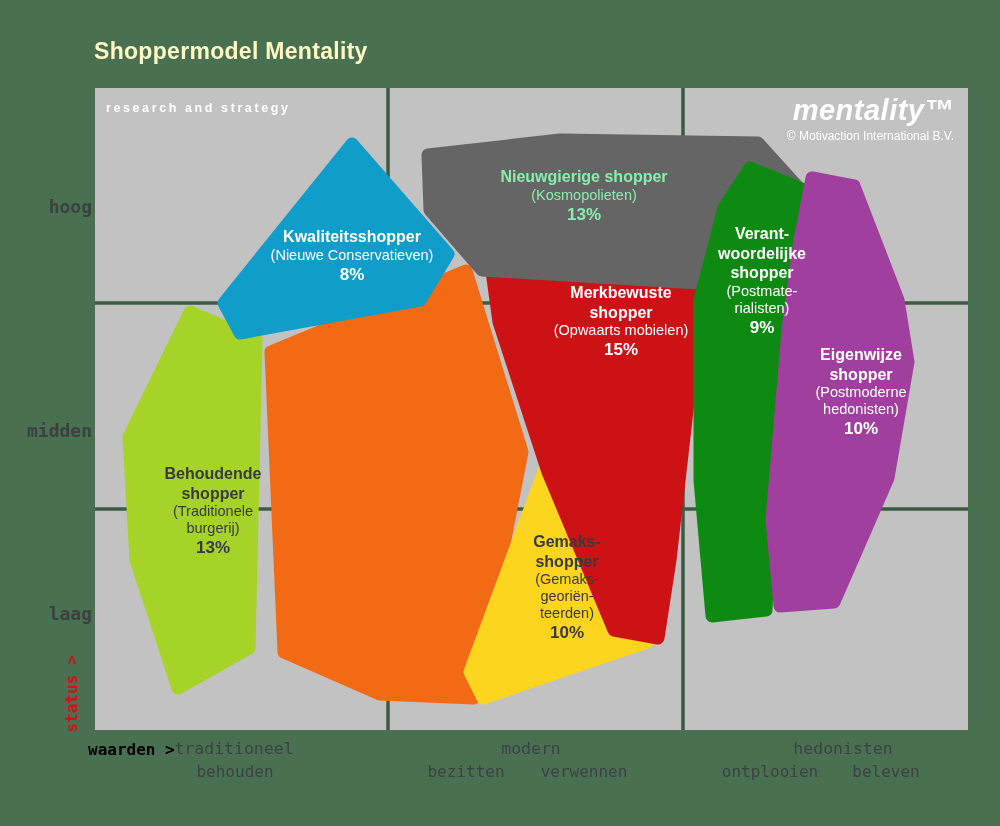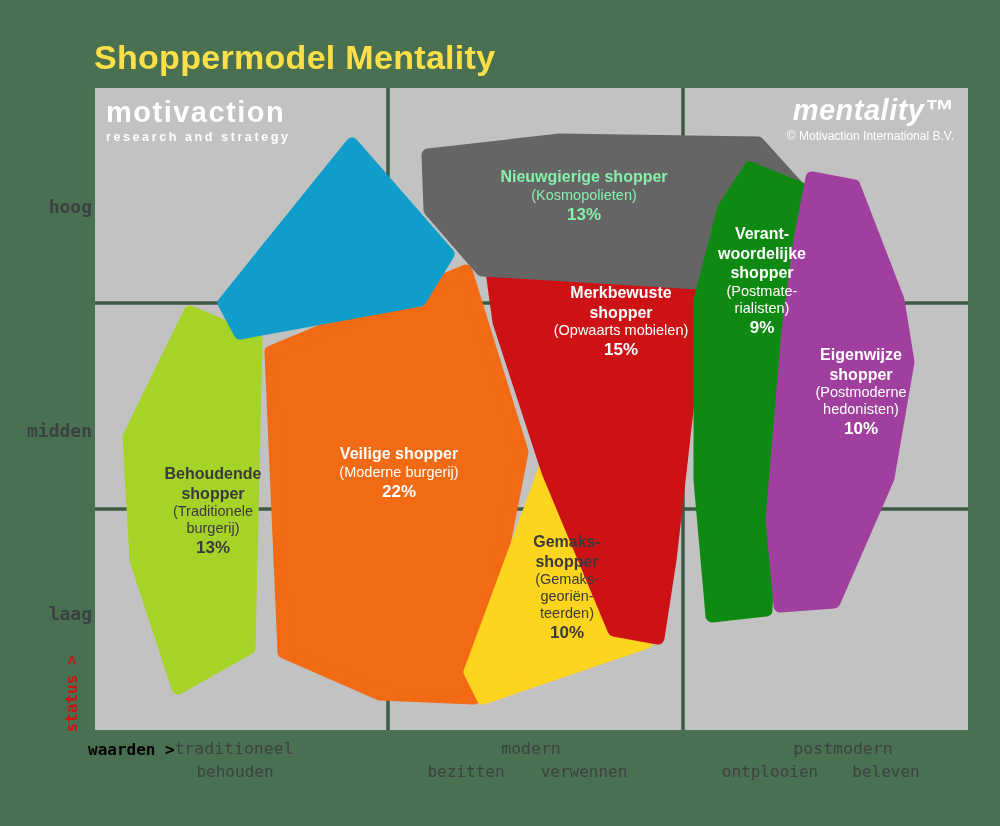--- a/index.html
+++ b/index.html
@@ -3,21 +3,21 @@
 <meta charset="utf-8">
 <style>
   html,body{margin:0;padding:0;}
   body{
     width:1000px;height:826px;position:relative;overflow:hidden;
     background:#4a7052;
     font-family:"Liberation Sans", sans-serif;
   }
   .page-title{
     position:absolute;left:94px;top:38px;
-    font-size:34px;font-weight:bold;color:#fde047;letter-spacing:.3px;
+    font-size:23px;font-weight:bold;color:#fef9c3;letter-spacing:.3px;
   }
   svg.diagram{position:absolute;left:0;top:0;}
   
   .logo{position:absolute;left:106px;top:98px;color:#ffffff;line-height:1;}
   .logo-main{font-size:29px;font-weight:bold;letter-spacing:1.5px;}
   .logo-sub{font-size:12.5px;font-weight:bold;letter-spacing:2.6px;margin-top:4px;}
   .brand{position:absolute;right:46px;top:96px;color:#ffffff;text-align:right;line-height:1;}
   .brand-main{font-size:29px;font-weight:bold;font-style:italic;letter-spacing:.5px;}
   .brand-sub{font-size:12px;margin-top:5px;}
   
@@ -76,72 +76,71 @@
       <polygon points="546,466 574,482 622,532 656,612 647,642 483,698 470,672" fill="#fdd41e" stroke="#fdd41e" stroke-width="13" stroke-linejoin="round"></polygon>
       <polygon points="492,271 688,244 699,305 670,560 658,638 614,630 548,472 499,322" fill="#cd1216" stroke="#cd1216" stroke-width="13" stroke-linejoin="round"></polygon>
       <polygon points="352,144 448,254 420,300 240,333 224,303" fill="#119dc9" stroke="#119dc9" stroke-width="13" stroke-linejoin="round"></polygon>
       <polygon points="428,155 560,140 758,143 806,196 798,258 748,286 482,270 430,210" fill="#656565" stroke="#656565" stroke-width="13" stroke-linejoin="round"></polygon>
       <polygon points="750,168 804,190 798,282 770,520 766,610 712,616 700,480 700,300 724,208" fill="#0e8a12" stroke="#0e8a12" stroke-width="13" stroke-linejoin="round"></polygon>
       <polygon points="812,178 854,186 898,300 908,362 888,478 834,602 780,606 772,520 788,330 800,240" fill="#a13f9e" stroke="#a13f9e" stroke-width="13" stroke-linejoin="round"></polygon>
     </g>
 </svg>
 
 <div class="logo">
-  <div class="logo-main">motivaction</div>
   <div class="logo-sub">research and strategy</div>
 </div>
 
 <div class="brand">
   <div class="brand-main">mentality™</div>
   <div class="brand-sub">© Motivaction International B.V.</div>
 </div>
 
 <div class="ytick" style="left:20px;top:196px;">hoog</div>
 <div class="ytick" style="left:20px;top:420px;">midden</div>
 <div class="ytick" style="left:20px;top:603px;">laag</div>
 
 <div class="status-label">status &gt;</div>
 <div class="waarden-label">waarden &gt;</div>
 
 <div class="col-label" style="left:234px;">traditioneel</div>
 <div class="col-label" style="left:531px;">modern</div>
-<div class="col-label" style="left:843px;">postmodern</div>
+<div class="col-label" style="left:843px;">hedonisten</div>
 
 <div class="val-label" style="left:235px;">behouden</div>
 <div class="val-label" style="left:466px;">bezitten</div>
 <div class="val-label" style="left:584px;">verwennen</div>
 <div class="val-label" style="left:770px;">ontplooien</div>
 <div class="val-label" style="left:886px;">beleven</div>
 
 <div class="seg-labels">
     <div class="seg-label" style="left: 213px; top: 512px; color: rgb(58, 58, 58);">
       <div class="seg-name">Behoudende</div>
       <div class="seg-name">shopper</div>
       <div class="seg-sub">(Traditionele</div>
       <div class="seg-sub">burgerij)</div>
       <div class="seg-pct">13%</div>
     </div>
-    <div class="seg-label" style="left: 399px; top: 473px; color: rgb(255, 255, 255);">
-      <div class="seg-name">Veilige shopper</div>
-      <div class="seg-sub">(Moderne burgerij)</div>
-      <div class="seg-pct">22%</div>
-    </div>
     <div class="seg-label" style="left: 567px; top: 588px; color: rgb(58, 58, 58);">
       <div class="seg-name">Gemaks-</div>
       <div class="seg-name">shopper</div>
       <div class="seg-sub">(Gemaks-</div>
       <div class="seg-sub">georiën-</div>
       <div class="seg-sub">teerden)</div>
       <div class="seg-pct">10%</div>
     </div>
     <div class="seg-label" style="left: 621px; top: 322px; color: rgb(255, 255, 255);">
       <div class="seg-name">Merkbewuste</div>
       <div class="seg-name">shopper</div>
       <div class="seg-sub">(Opwaarts mobielen)</div>
       <div class="seg-pct">15%</div>
+    </div>
+    <div class="seg-label" style="left: 352px; top: 256px; color: rgb(255, 255, 255);">
+      <div class="seg-name">Kwaliteitsshopper</div>
+      <div class="seg-sub">(Nieuwe Conservatieven)</div>
+      <div class="seg-pct">8%</div>
     </div>
     <div class="seg-label" style="left: 584px; top: 196px; color: #86efac;">
       <div class="seg-name">Nieuwgierige shopper</div>
       <div class="seg-sub">(Kosmopolieten)</div>
       <div class="seg-pct">13%</div>
     </div>
     <div class="seg-label" style="left: 762px; top: 281px; color: rgb(255, 255, 255);">
       <div class="seg-name">Verant-</div>
       <div class="seg-name">woordelijke</div>
       <div class="seg-name">shopper</div>

